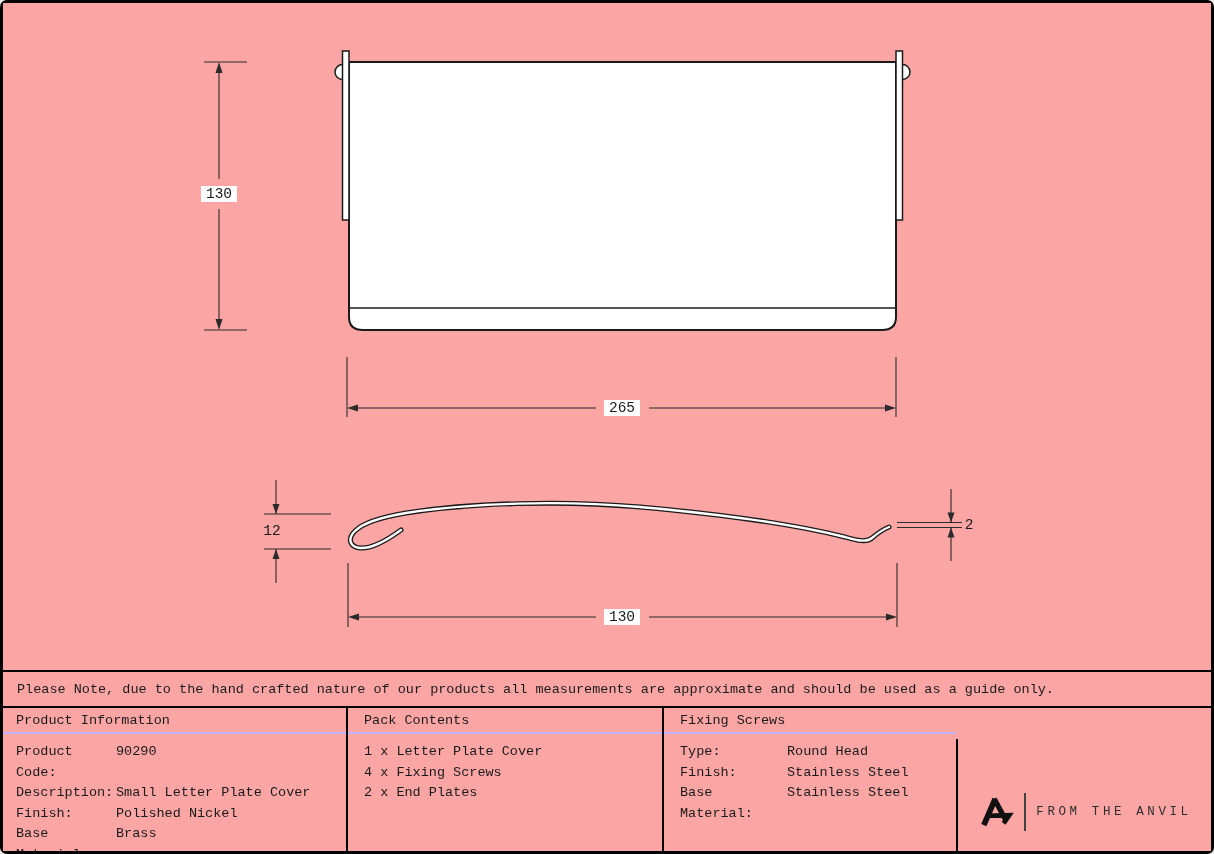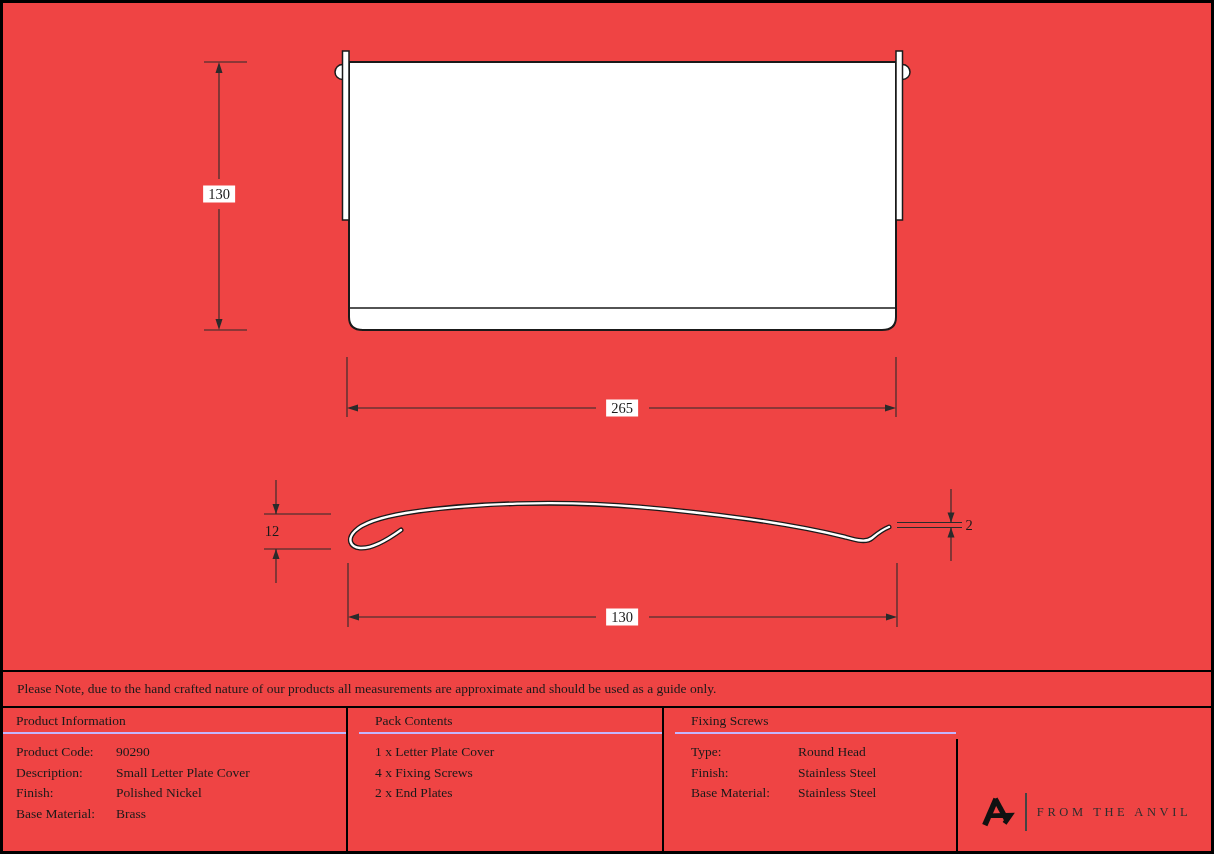--- a/index.html
+++ b/index.html
@@ -1,23 +1,24 @@
 <!DOCTYPE html>
 <html><head>
 <meta charset="utf-8">
 <style>
   html,body{margin:0;padding:0;background:#e8e8e8;}
   #page{
     position:relative;
     width:1214px;height:854px;
-    background:#ef4444;
-    font-family:Liberation Serif, serif;
+    background:#fca5a5;
+    font-family:Liberation Mono, monospace;
     color:#1a1a1a;
     overflow:hidden;
     margin:0 auto;
+    border-radius:7px;
   }
   #outer-border{
     position:absolute;inset:0;
     border:3px solid #000;
     pointer-events:none;
     z-index:40;
   }
   
   #drawing-svg{position:absolute;left:0;top:0;width:1214px;height:670px;}
   .dim-label{
@@ -40,33 +41,33 @@
   }
   
   #info-table{
     position:absolute;left:0;right:0;top:706px;bottom:0;
     border-top:2px solid #000;
     display:flex;
     box-sizing:border-box;
     font-size:13.5px;
   }
   .tcol{position:relative;box-sizing:border-box;height:100%;}
-  .tcol + .tcol{border-left:2px solid #000;padding-left:11px;}
+  .tcol + .tcol{border-left:2px solid #000;}
   #col-product{width:346px;}
   #col-pack{width:316px;}
   #col-screws{width:294px;}
   #col-brand{flex:1;margin-top:31px;}
   .col-header{
     height:26px;line-height:25px;
     border-bottom:2px solid #c4b5fd;
     padding-left:16px;
     box-sizing:border-box;
   }
   .col-body{padding:8px 10px 0 16px;line-height:20.5px;}
-  .kv-row{display:flex;align-items:center;}
+  .kv-row{display:flex;}
   .kv-label{flex:0 0 100px;}
   #col-screws .kv-label{flex:0 0 107px;}
   .pack-line{display:block;}
   
   #brand-box{
     position:absolute;inset:0;
     display:flex;align-items:center;justify-content:center;
     gap:10px;
   }
   #anvil-glyph{display:block;}

